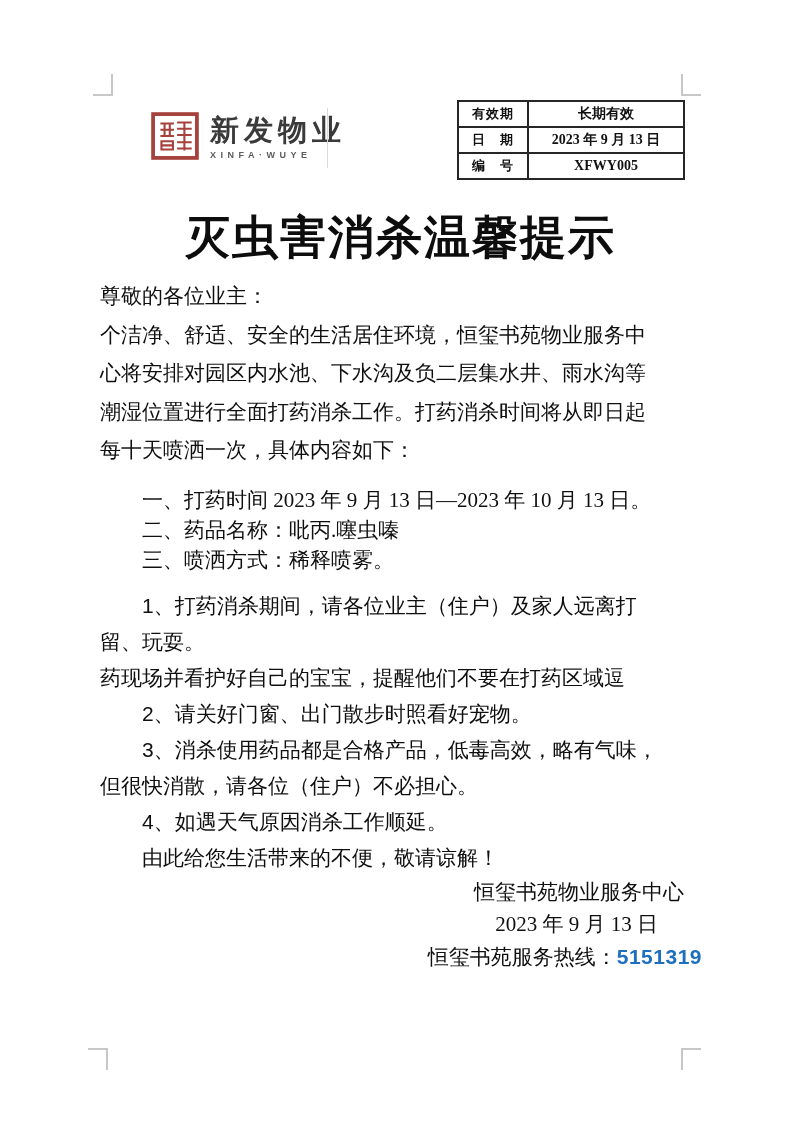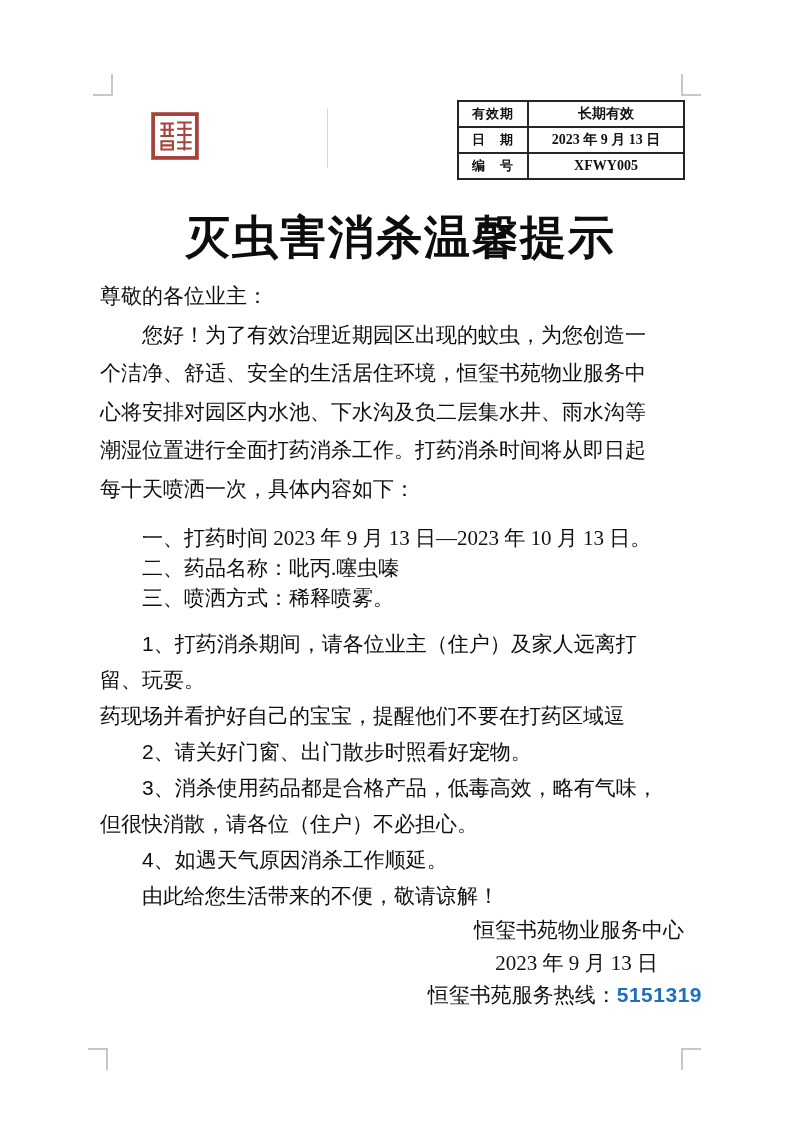--- a/index.html
+++ b/index.html
@@ -70,20 +70,24 @@
     <span>
       <svg class="seal" viewBox="0 0 46 46" xmlns="http://www.w3.org/2000/svg">
         <rect x="2" y="2" width="42" height="42" fill="none" stroke="#a6413b" stroke-width="3.6"></rect>
         <g stroke="#a6413b" stroke-width="2" fill="none" stroke-linecap="square">
           <path d="M10 11 h11 M13 11 v12 M18 11 v12 M10 17 h11 M10 23 h11"></path>
           <path d="M10 28 h11 M10 28 v8 M21 28 v8 M10 32 h11 M10 36 h11"></path>
           <path d="M26 10 h12 M32 10 v26 M26 16 h12 M26 22 h12 M26 29 h12 M26 35 h12"></path>
         </g>
       </svg>
     </span>
+    <div class="logo-text">
+      <div class="logo-name">新发物业</div>
+      <div class="logo-en">XINFA·WUYE</div>
+    </div>
   </div>
   <div class="logo-divider"></div>
 
   <table class="meta-table">
     <tbody>
       <tr>
         <td class="lbl">有效期</td>
         <td class="val">长期有效</td>
       </tr>
       <tr>
@@ -96,21 +100,20 @@
       </tr>
     </tbody>
   </table>
 
   <div class="doc-title">灭虫害消杀温馨提示</div>
 
   <div class="body-block">
     <div class="ln">尊敬的各位业主：</div>
 
     <div>
-      <div class="ln indent">您好！为了有效治理近期园区出现的蚊虫，为您创造一</div>
       <div class="ln">个洁净、舒适、安全的生活居住环境，恒玺书苑物业服务中</div>
       <div class="ln">心将安排对园区内水池、下水沟及负二层集水井、雨水沟等</div>
       <div class="ln">潮湿位置进行全面打药消杀工作。打药消杀时间将从即日起</div>
       <div class="ln">每十天喷洒一次，具体内容如下：</div>
     </div>
 
     <div class="list-block">
       <div class="ln indent">一、打药时间 2023 年 9 月 13 日—2023 年 10 月 13 日。</div>
       <div class="ln indent">二、药品名称：吡丙.噻虫嗪</div>
       <div class="ln indent">三、喷洒方式：稀释喷雾。</div>

